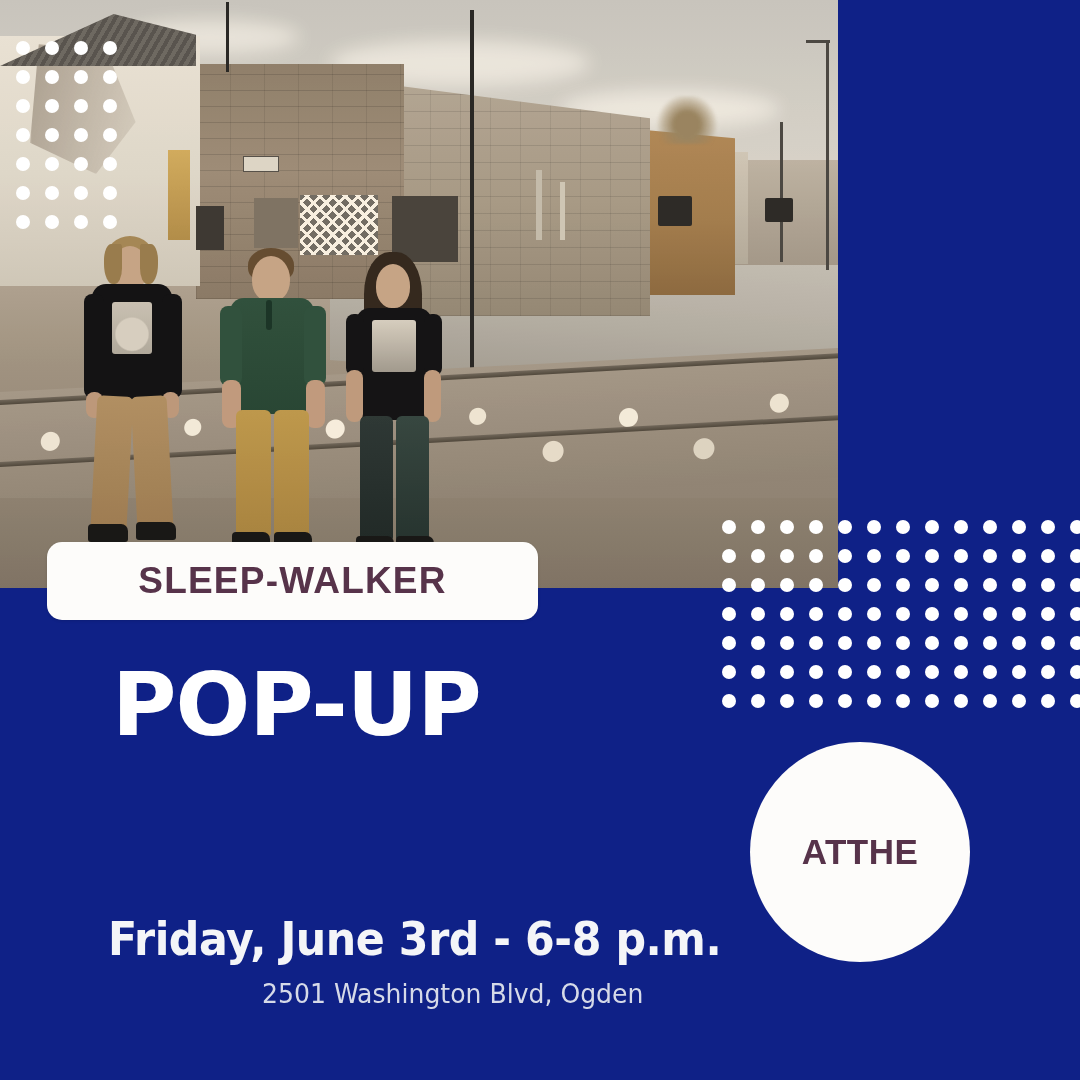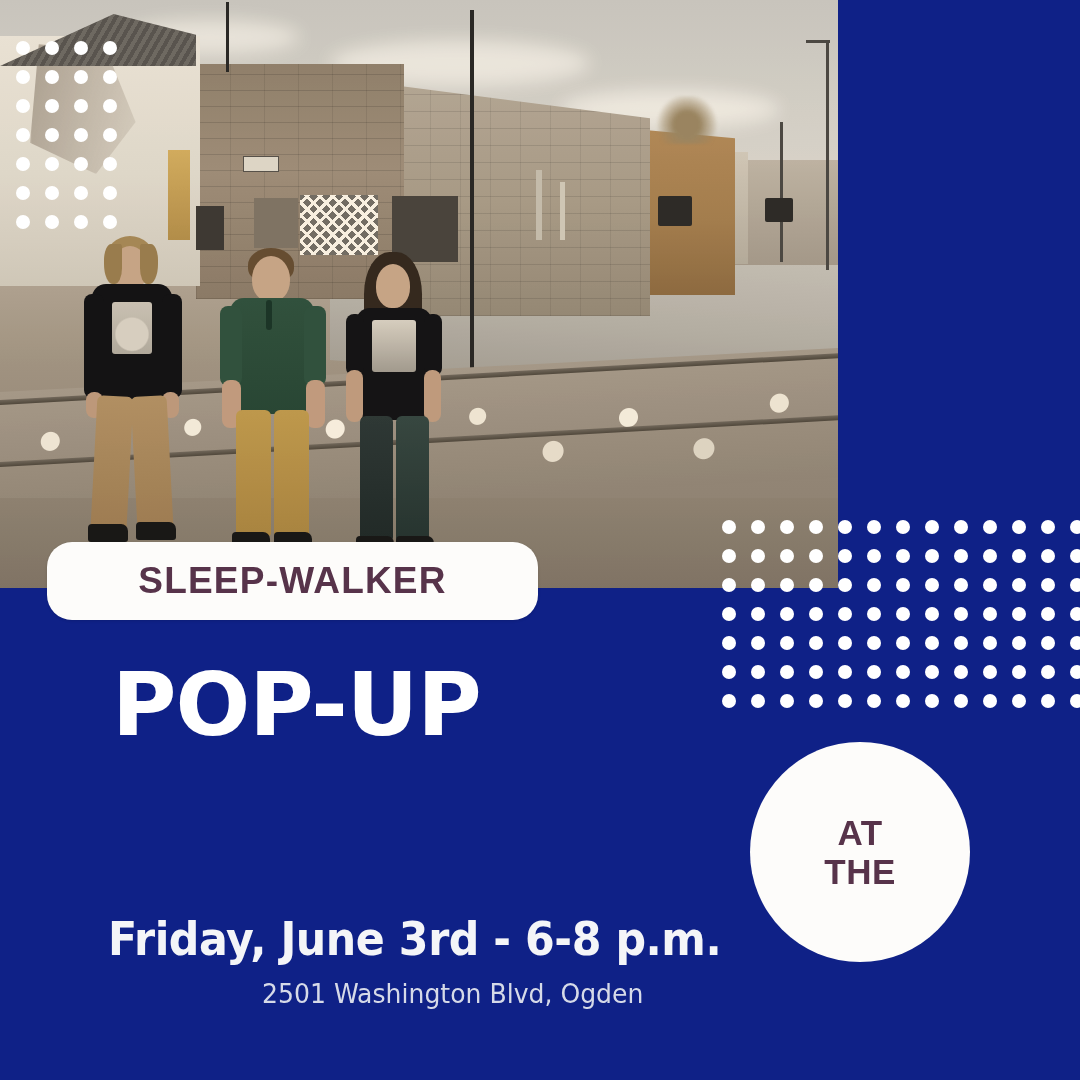--- a/index.html
+++ b/index.html
@@ -204,21 +204,21 @@
     border-radius: 50%;
     background: #ffffff;
   }
 
   
   .name-badge {
     position: absolute;
     left: 47px; top: 542px;
     width: 491px; height: 78px;
     background: #fdfcfa;
-    border-radius: 25px;
+    border-radius: 15px;
     display: flex;
     align-items: center;
     justify-content: center;
     box-shadow: 0 1px 3px rgba(0,0,0,.12);
   }
   .name-badge-text {
     color: #57334a;
     font-size: 37px;
     font-weight: bold;
     letter-spacing: 1.2px;
@@ -259,21 +259,21 @@
     transform-origin: left center;
   }
 
   .corner-badge {
     position: absolute;
     left: 750px; top: 742px;
     width: 220px; height: 220px;
     border-radius: 50%;
     background: #fdfcfa;
     display: flex;
-    flex-direction: column;
+    flex-direction: row;
     align-items: center;
     justify-content: center;
     line-height: 1.12;
   }
   .corner-badge span {
     color: #57334a;
     font-size: 35px;
     font-weight: bold;
     font-family: "Liberation Sans", sans-serif;
     letter-spacing: 0.5px;

